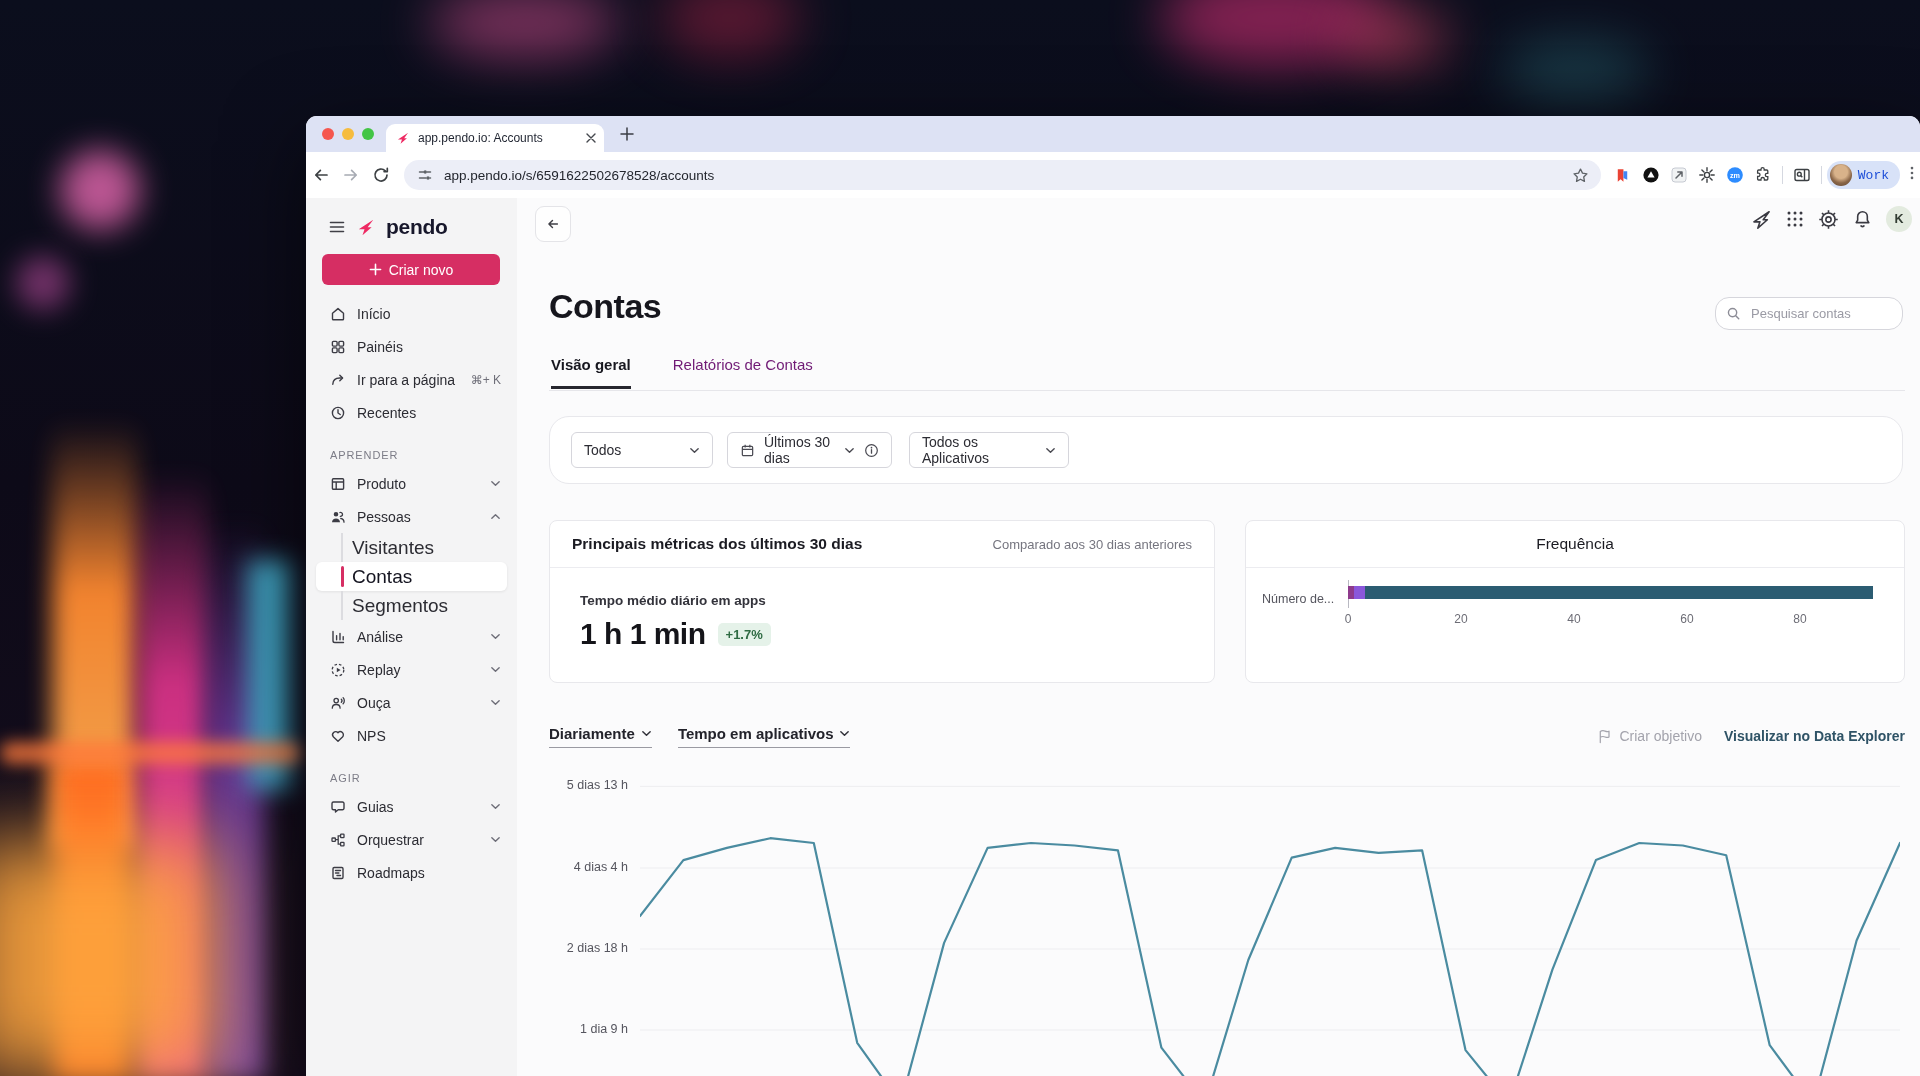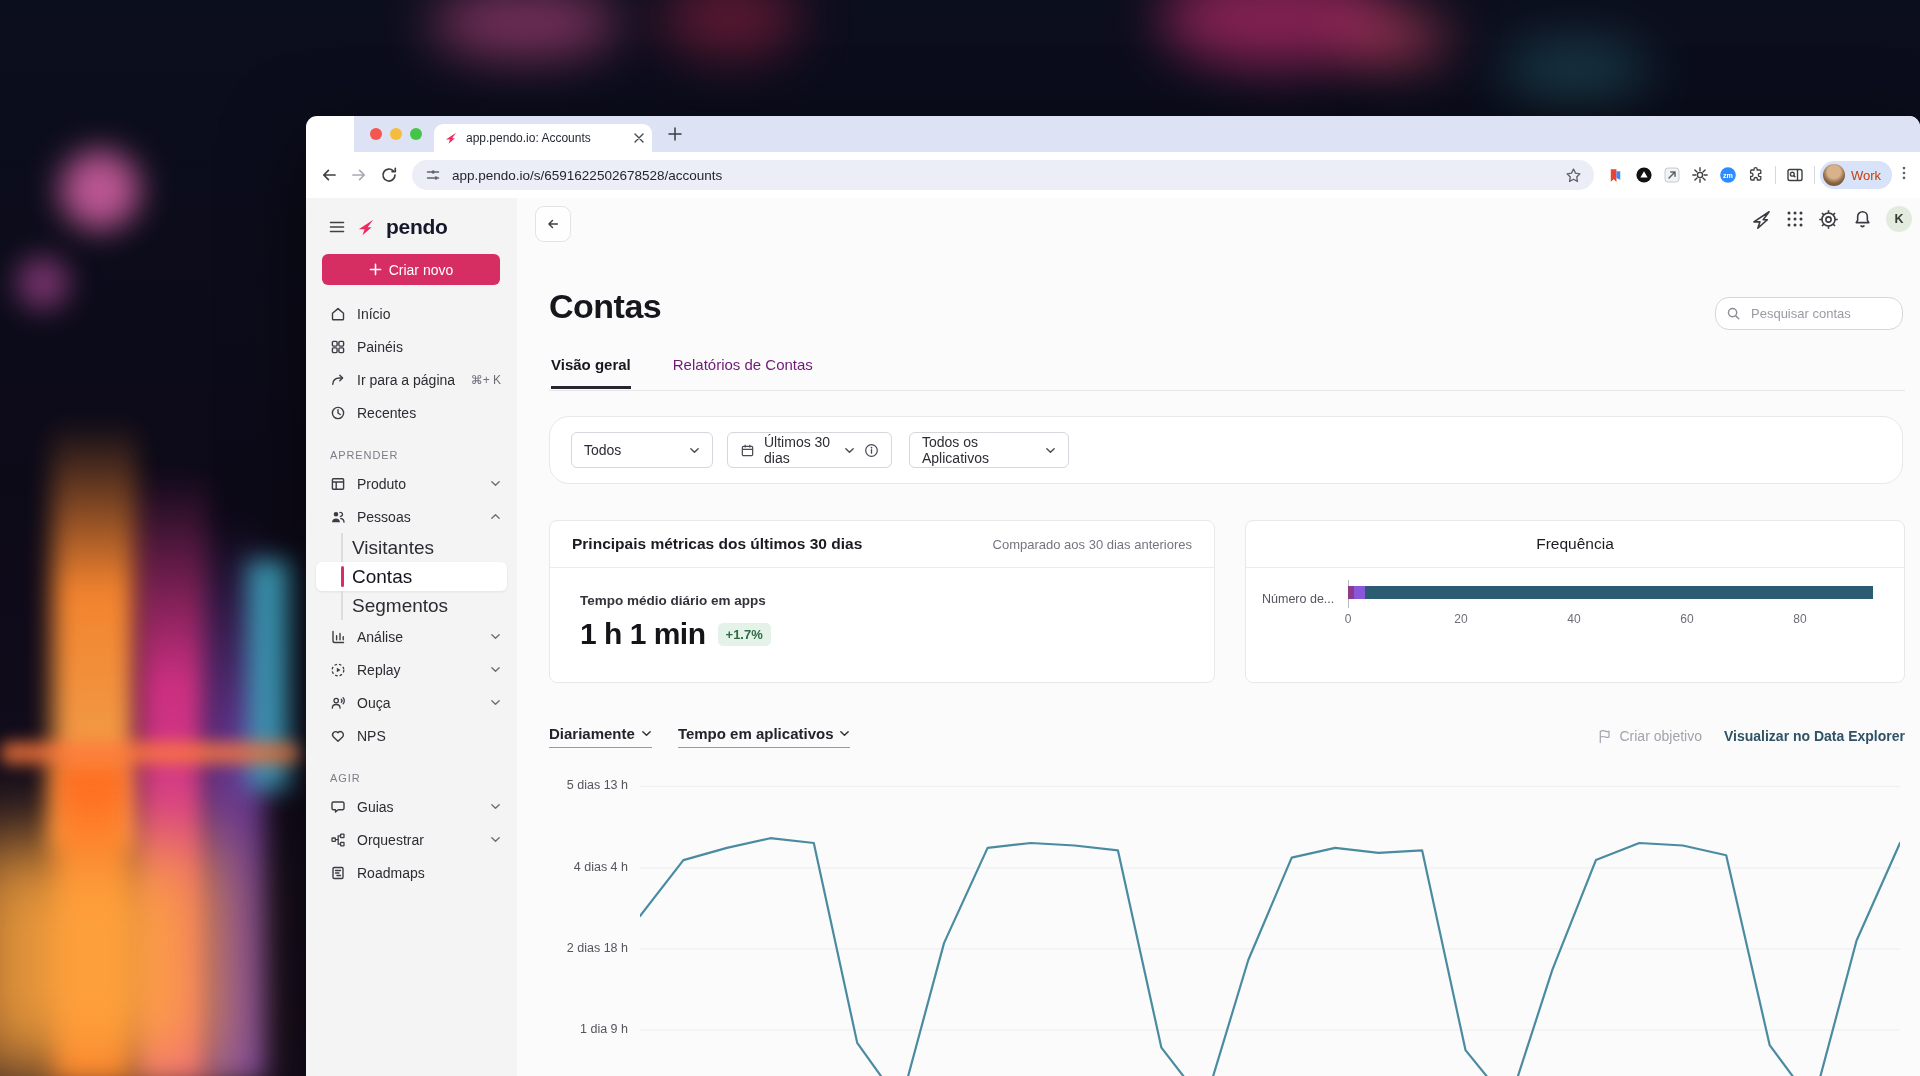--- a/index.html
+++ b/index.html
@@ -24,41 +24,41 @@
   .c2{left:55px;top:760px;width:75px;height:320px;background:#ff6a1f;opacity:.95;}
   .c3{left:138px;top:470px;width:70px;height:610px;background:linear-gradient(180deg,rgba(224,60,140,0),#e0348c 35%,#ff5aa8);opacity:.9;}
   .c4{left:205px;top:520px;width:60px;height:560px;background:linear-gradient(180deg,rgba(130,60,190,0),#7a3fb0 40%,#9a5ad0);opacity:.75;}
   .c5{left:248px;top:560px;width:42px;height:230px;background:#49c8e8;opacity:.75;}
   .c6{left:-40px;top:840px;width:260px;height:240px;background:#ffa63e;filter:blur(40px);opacity:.9;}
   .c7{left:0;top:742px;width:300px;height:22px;background:#ff7a3c;filter:blur(8px);opacity:.8;border-radius:10px;}
   
   .window { position:absolute; left:306px; top:116px; width:1614px; height:960px;
     border-radius:11px 11px 0 0; overflow:hidden; background:#fff;
     box-shadow:0 24px 80px rgba(0,0,0,.55); }
-  .tabstrip { height:36px; background:#dde2f4; position:relative;margin-left:48px; }
+  .tabstrip { height:36px; background:#dde2f4; position:relative; }
   .tl { position:absolute; top:12px; width:12px; height:12px; border-radius:50%; }
   .tl.red{left:16px;background:#f5574e;} .tl.yellow{left:36px;background:#f6bc3e;} .tl.green{left:56px;background:#43c545;}
   .tab { position:absolute; left:80px; top:8px; width:218px; height:28px; background:#fff;
     border-radius:9px 9px 0 0; display:flex; align-items:center; padding:0 8px 0 10px; gap:8px; }
   .tab-title { font-size:12px; color:#1f2430; flex:1; white-space:nowrap; overflow:hidden; }
   .tab-close { display:flex; color:#45484e; }
   .newtab { position:absolute; left:314px; top:11px; color:#3a3d44; }
-  .toolbar { height:46px; background:#ffffff; display:flex; align-items:center; padding:0 8px; }
+  .toolbar { height:46px; background:#ffffff; display:flex; align-items:center; padding:0 0; }
   .tbtn { width:30px; height:30px; display:flex; align-items:center; justify-content:center; color:#3c4043; flex:none; }
   .tbtn.fwd { color:#a7abb3; }
   .omnibox { flex:1; height:30px; background:#eceef7; border-radius:15px; display:flex; align-items:center;
     padding:0 12px; gap:10px; margin:0 8px; min-width:0; color:#5f6368; }
   .url { font-size:13.5px; color:#23262e; flex:1; white-space:nowrap; overflow:hidden; }
   .ext { width:28px; height:28px; display:flex; align-items:center; justify-content:center; flex:none; color:#3c4043; }
   .sep { width:1px; height:18px; background:#d5d8e0; margin:0 5px; flex:none; }
   .profile { height:28px; background:#d8e2f8; border-radius:14px; display:flex; align-items:center; gap:6px;
     padding:0 11px 0 3px; flex:none; }
   .avatar-sm { width:22px; height:22px; border-radius:50%;
     background:radial-gradient(circle at 50% 36%, #d8b28a 0 36%, #8a6648 62%, #5d4430 100%); }
-  .profile-label { font-size:13px; color:#c2410c; }
+  .profile-label { font-size:13px; color:#1d4ed8;font-family:Liberation Mono, monospace; }
   .kebab { flex:none; color:#5f6368; margin-left:4px; }
   
   .content { display:flex; height:878px; }
   .sidebar { width:211px; background:#f4f4f5; flex:none; position:relative; }
   .logo-row { display:flex; align-items:center; gap:10px; padding:14px 0 0 22px; height:44px; }
   .hamburger { color:#3f3f46; display:flex; }
   .logo-flame { display:flex; }
   .wordmark { font-size:21px; font-weight:700; color:#17172b; letter-spacing:-0.3px; }
   .create-btn { margin:12px 16px 0; width:178px; height:31px; background:#d62e63; border:none; border-radius:6px;
     color:#fff; font-size:14px; font-weight:500; display:flex; align-items:center; justify-content:center; gap:7px;

